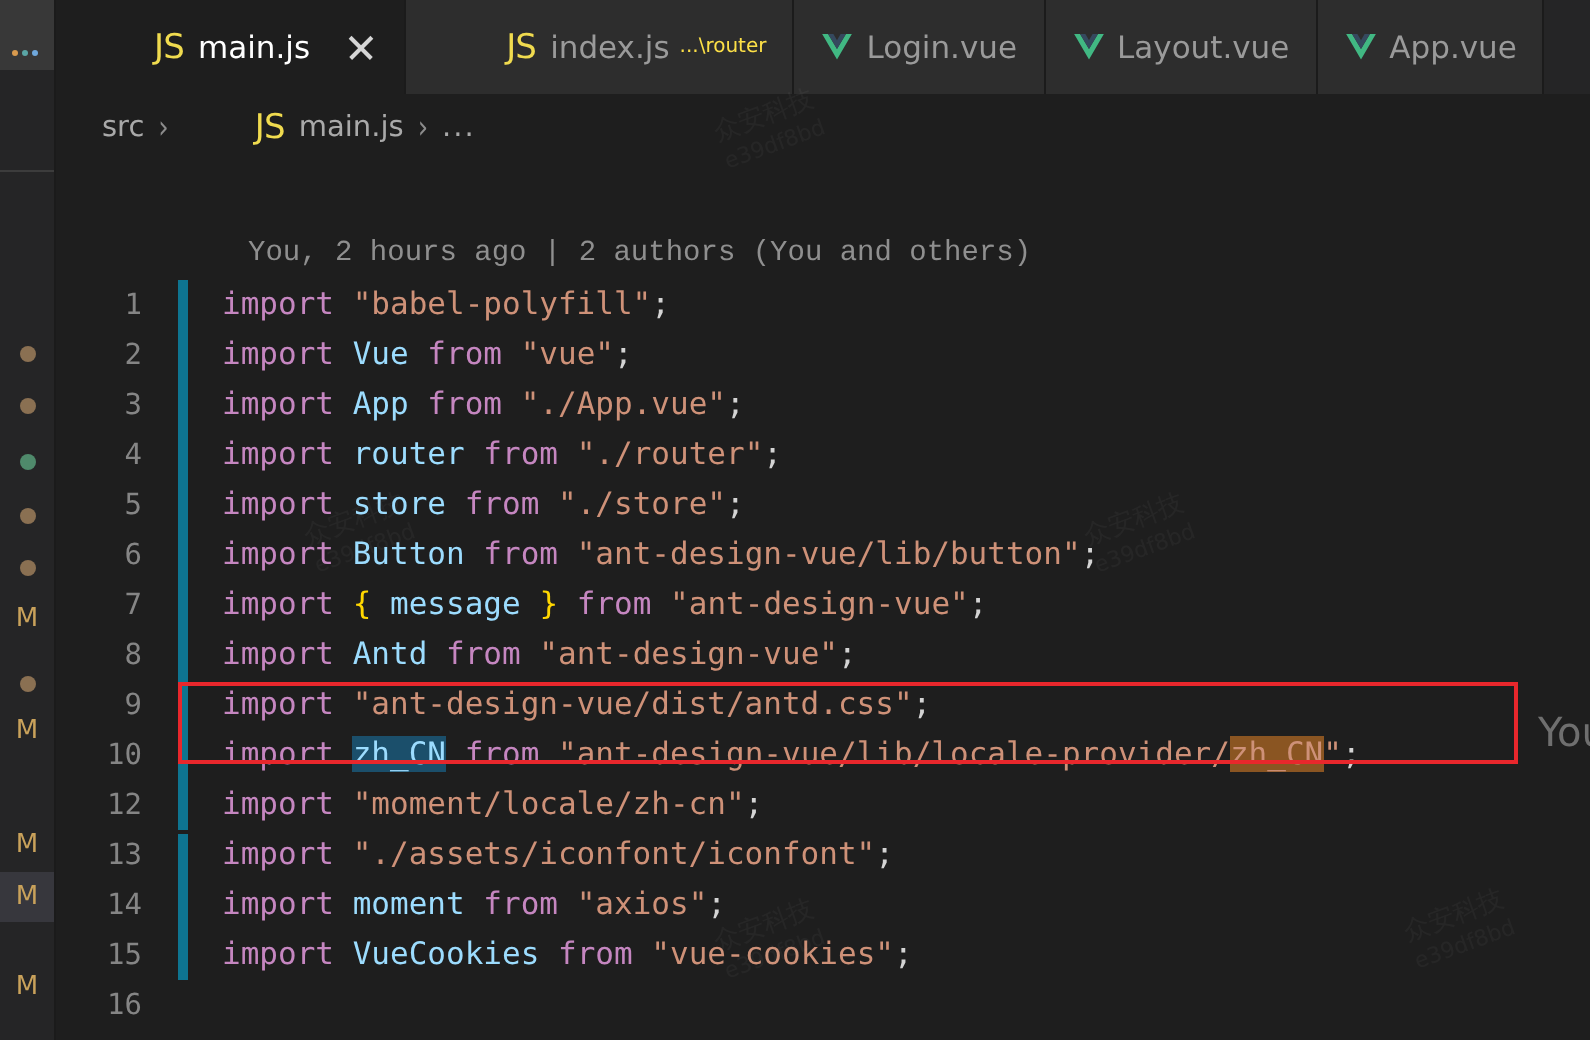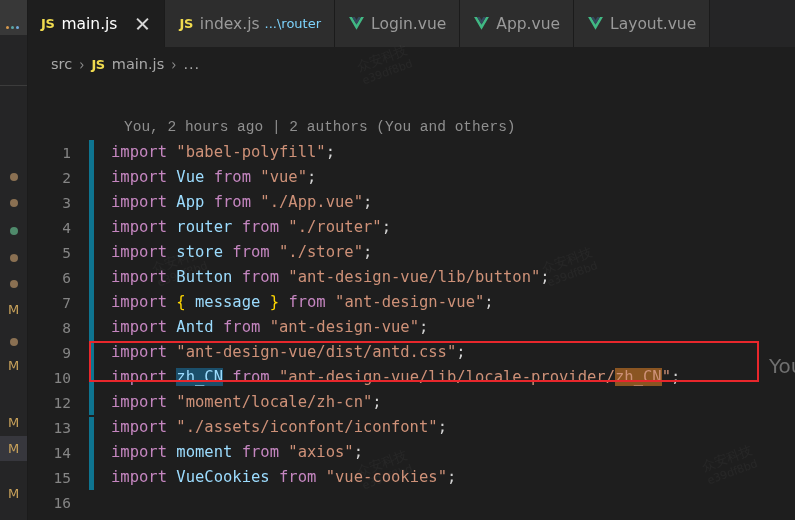--- a/index.html
+++ b/index.html
@@ -115,30 +115,31 @@
     font-size: 15px;
     white-space: nowrap;
     position: relative;
   }
   .tab.active {
     background: #1e1e1e;
     color: #ffffff;
   }
   .tab .tab-name { font-size: 15.5px; }
   .tab .tab-desc {
-    color: #7dd3fc;
-    font-size: 13px;
+    color: #fde047;
+    font-size: 10px;
     margin-left: -2px;
   }
   .ico-js {
     color: #f0db4f;
-    font-weight: bold;
-    font-size: 13px;
+    font-weight: normal;
+    font-size: 17px;
     font-family: "DejaVu Sans", "Liberation Sans", sans-serif;
     letter-spacing: -0.4px;
+    margin-left: 36px;
   }
   .ico-vue {
     width: 15px; height: 13px;
     display: inline-block;
     position: relative;
     flex: 0 0 auto;
   }
   .ico-vue svg { display: block; }
   .tab-close {
     margin-left: 10px;
@@ -338,30 +339,30 @@
         </span>
         <span class="tab-name">Login.vue</span>
       </div>
       <div class="tab">
         <span class="ico-vue">
           <svg width="15" height="13" viewBox="0 0 24 21">
             <path d="M0 0h4.8L12 12.2 19.2 0H24L12 20.6z" fill="#41b883"></path>
             <path d="M4.8 0h4.3L12 5 14.9 0h4.3L12 12.2z" fill="#35495e"></path>
           </svg>
         </span>
-        <span class="tab-name">App.vue</span>
+        <span class="tab-name">Layout.vue</span>
       </div>
       <div class="tab">
         <span class="ico-vue">
           <svg width="15" height="13" viewBox="0 0 24 21">
             <path d="M0 0h4.8L12 12.2 19.2 0H24L12 20.6z" fill="#41b883"></path>
             <path d="M4.8 0h4.3L12 5 14.9 0h4.3L12 12.2z" fill="#35495e"></path>
           </svg>
         </span>
-        <span class="tab-name">Layout.vue</span>
+        <span class="tab-name">App.vue</span>
       </div>
     </div>
 
   <div class="breadcrumb" id="breadcrumb">
       <span class="">src</span>
       <span class="bc-sep">›</span>
       <span class="ico-js">JS</span>
       <span class="">main.js</span>
       <span class="bc-sep">›</span>
       <span class="bc-dots">...</span>

